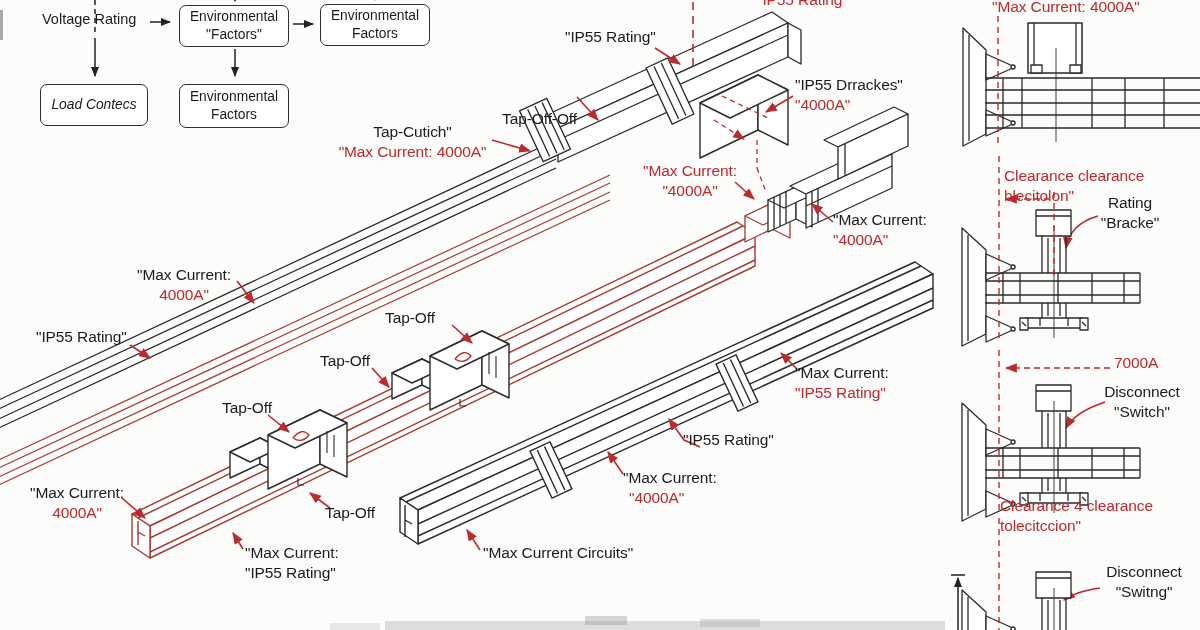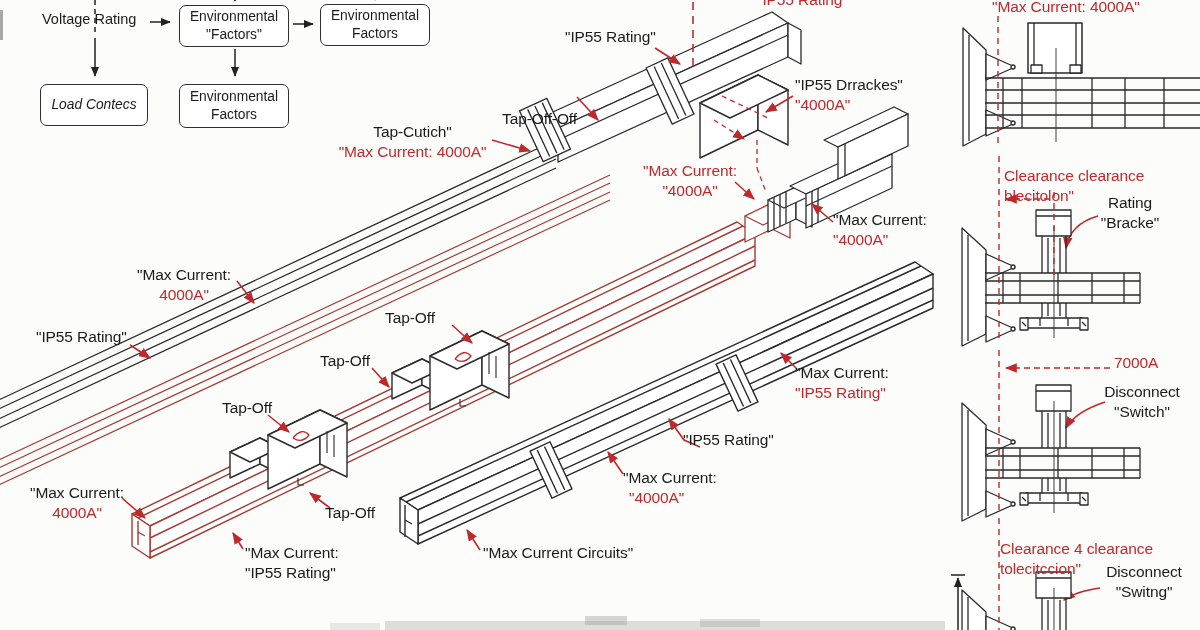--- a/index.html
+++ b/index.html
@@ -287,21 +287,21 @@
 </div>
 <div class="lbl ctr" style="left:1094px;top:193px;width:72px;">
   <div>Rating</div>
   <div>"Bracke"</div>
 </div>
 <div class="lbl red" style="left:1114px;top:353px;">7000A</div>
 <div class="lbl ctr" style="left:1098px;top:382px;width:88px;">
   <div>Disconnect</div>
   <div>"Switch"</div>
 </div>
-<div class="lbl red" style="left:1000px;top:539px;">
+<div class="lbl red" style="left:1000px;top:496px;">
   <div>Clearance 4 clearance</div>
   <div>tolecitccion"</div>
 </div>
 <div class="lbl ctr" style="left:1100px;top:562px;width:88px;">
   <div>Disconnect</div>
   <div>"Switng"</div>
 </div>
 
 </div>
 

